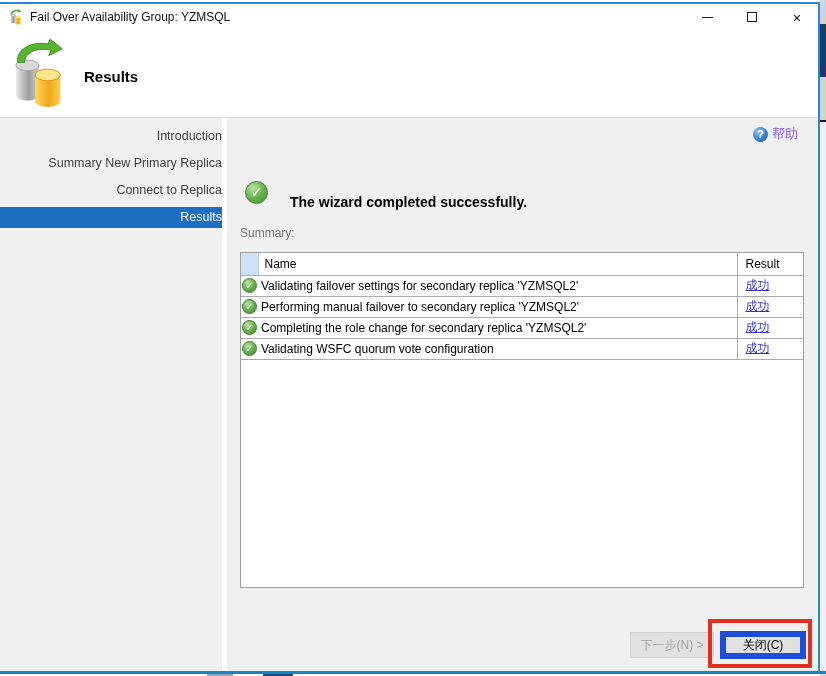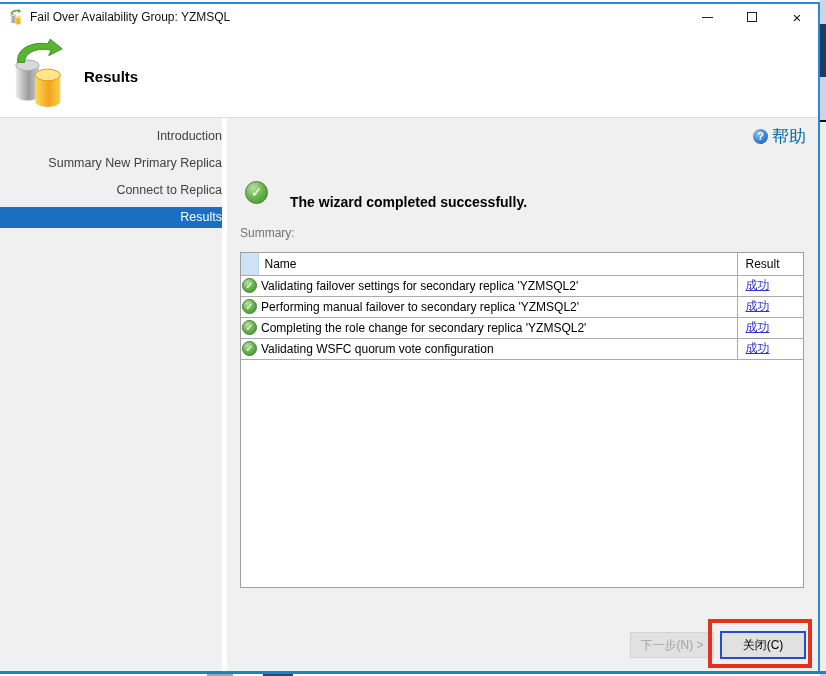--- a/index.html
+++ b/index.html
@@ -35,21 +35,21 @@
   .side-item.selected { background:#1b6ec2; color:#ffffff; }
   .side-divider { position:absolute; left:222px; top:118px; width:5px; height:553px; background:#ffffff; }
 
   
   .main { position:absolute; left:227px; top:118px; width:591px; height:553px; background:#f0f0f0; }
 
   .help-link { position:absolute; left:526px; top:7px; display:flex; align-items:center; gap:4px; cursor:pointer; }
   .help-icon { display:inline-block; width:15px; height:15px; border-radius:50%;
     background:radial-gradient(circle at 35% 30%, #8cc2ee 0%, #3a7fd0 55%, #1e5aa8 100%);
     color:#fff; font-weight:bold; font-size:11px; line-height:15px; text-align:center; }
-  .help-text { font-size:17px; color:#0369a1; }
+  .help-text { font-size:13px; color:#8b5cf6; }
 
   .check-icon { display:inline-block; border-radius:50%; color:#fff; font-weight:bold; text-align:center;
     background:radial-gradient(circle at 35% 28%, #b8e0a0 0%, #6ab44f 48%, #3f8f2e 100%);
     border:1px solid #4a7c39; }
   .check-big { position:absolute; left:18px; top:63px; width:23px; height:23px; font-size:14px; line-height:21px; }
   .check-small { width:15px; height:15px; font-size:10px; line-height:13px; }
 
   .message { position:absolute; left:63px; top:76px; font-size:14px; font-weight:bold; color:#000; }
   .summary-label { position:absolute; left:13px; top:108px; font-size:12px; color:#737373; }
 
@@ -63,21 +63,21 @@
   tbody td { border-bottom:1px solid #ababab; }
   td.icon-cell { text-align:center; }
   td.name-cell { padding-left:3px; }
   .result-link { color:#3333cc; text-decoration:underline; cursor:pointer; }
 
   
   .btn { position:absolute; height:26px; font-size:12px; text-align:center; font-family:inherit; }
   .btn-disabled { background:#e1e1e1; border:1px solid #d2d2d2; color:#a2a2a2; }
   .btn-prev { left:305px; top:514px; width:86px; }
   .btn-next { left:403px; top:514px; width:84px; }
-  .btn-closewiz { left:493px; top:513px; width:86px; height:28px; background:#e1e1e1; border:2px solid #1d4ed8; color:#000; cursor:pointer; }
+  .btn-closewiz { left:493px; top:513px; width:86px; height:28px; background:#e1e1e1; border:6px solid #1d4ed8; color:#000; cursor:pointer; }
 
   
   .annotation { position:absolute; left:708px; top:619px; width:104px; height:49px; border:4px solid #e53020; z-index:40; }
 
   
   .bottom-bar { position:absolute; left:0; top:671px; width:826px; height:3px; background:#1486c8; }
   .task-seg1 { position:absolute; left:207px; top:674px; width:26px; height:2px; background:#97a5b8; }
   .task-seg2 { position:absolute; left:263px; top:674px; width:30px; height:2px; background:#26477c; }
 </style>
 </head>

